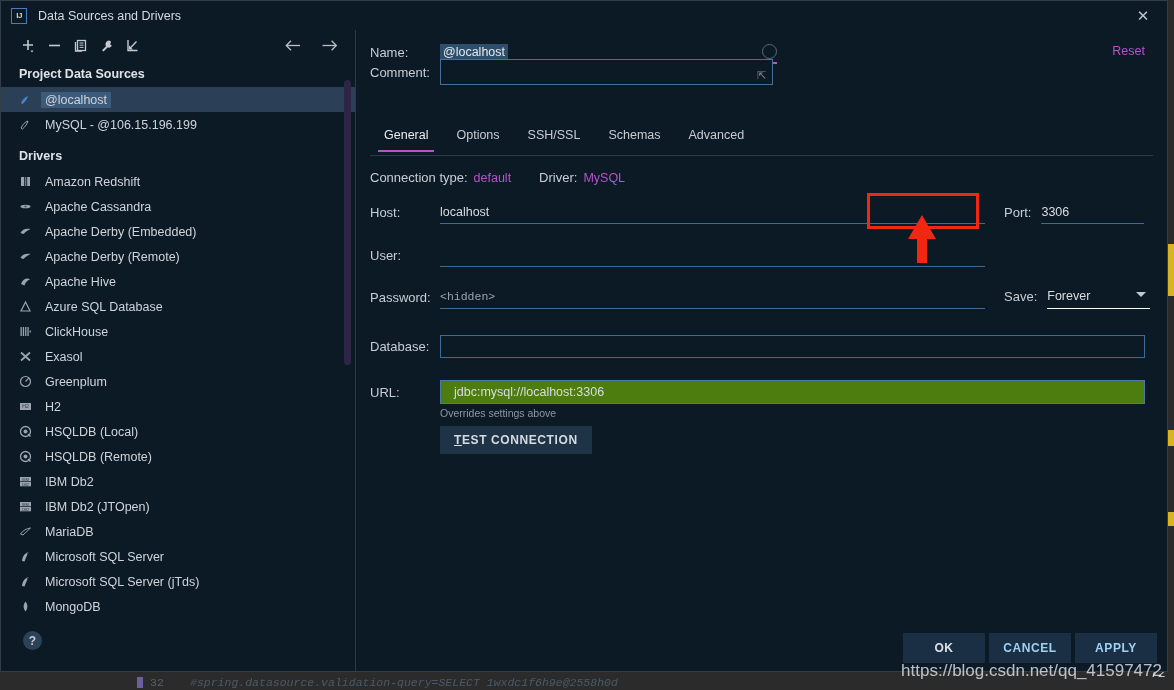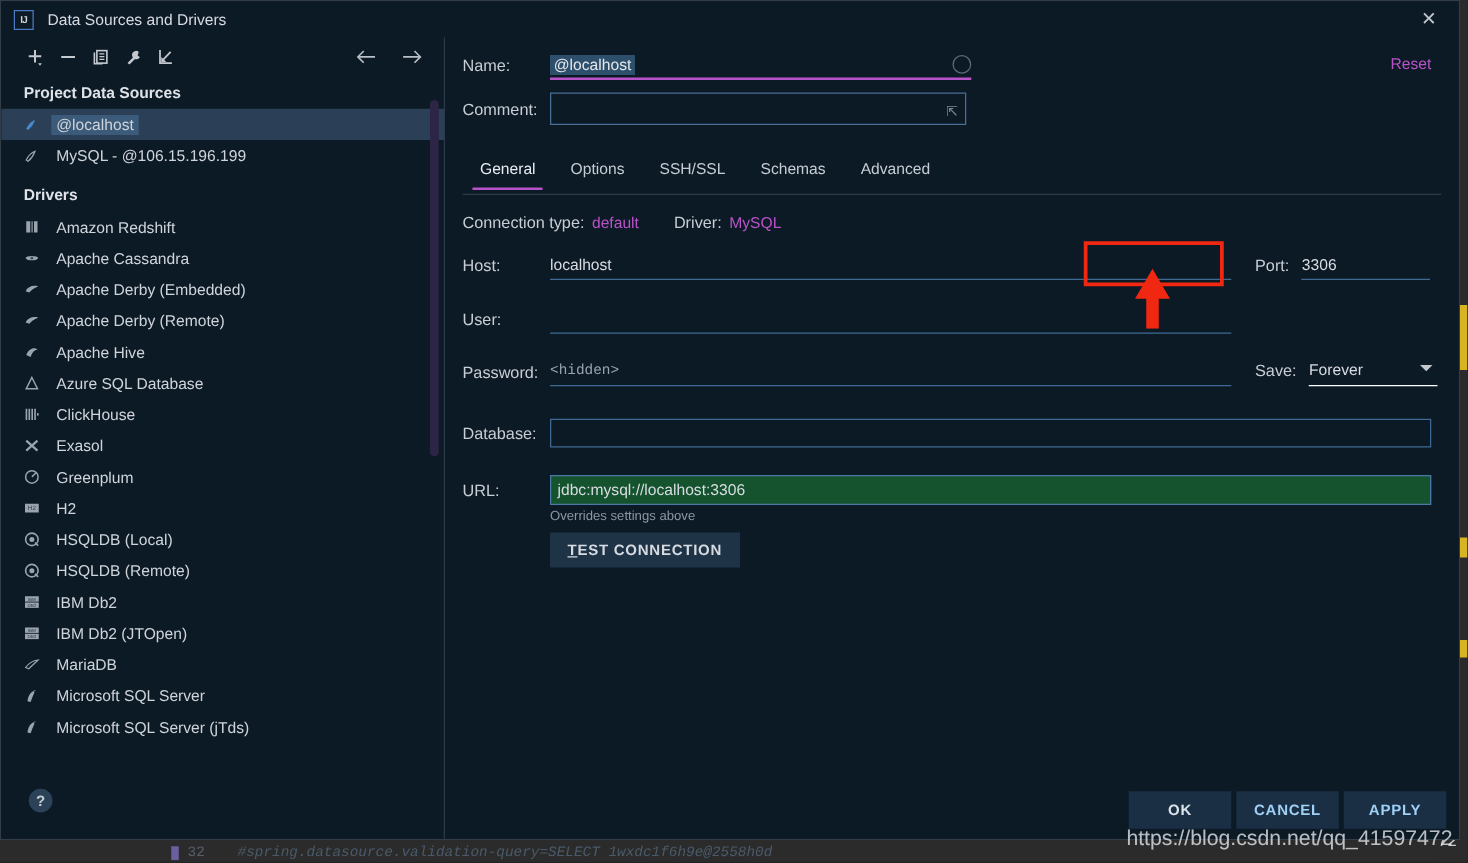--- a/index.html
+++ b/index.html
@@ -181,21 +181,21 @@
     position: absolute; left: 322px; top: 3px;
     width: 15px; height: 15px; border-radius: 50%;
     border: 1px solid #5f6b76; cursor: pointer;
   }
   #reset-link {
     position: absolute; right: 22px; top: 14px;
     font-size: 12.5px; color: #b852c8; cursor: pointer;
   }
 
   
-  #row-comment { left: 14px; top: 44px; }
+  #row-comment { left: 14px; top: 29px; }
   #comment-label { width: 70px; }
   #comment-box {
     position: relative;
     width: 333px; height: 26px;
     border: 1px solid #4a6f96; background: #0c1a26;
     cursor: text;
   }
   #comment-grip {
     position: absolute; right: 5px; bottom: 4px;
     width: 10px; height: 10px; color: #7e8a95; font-size: 11px;
@@ -295,22 +295,22 @@
   #db-box {
     width: 705px; height: 23px;
     border: 1px solid #3f6a94; background: #0c1a26; cursor: text;
   }
 
   
   #row-url { left: 14px; top: 350px; }
   #url-label { width: 70px; }
   #url-box {
     width: 705px; height: 24px;
-    border: 1px solid #4a79a6; background: #14532d;
-    display: flex; align-items: center; padding-left: 5px; cursor: text;
+    border: 1px solid #4a79a6; background: #4d7c0f;
+    display: flex; align-items: center; padding-left: 13px; cursor: text;
   }
   #url-box .val { font-size: 12.5px; color: #d8dce1; }
   #url-hint {
     position: absolute; left: 84px; top: 377px;
     font-size: 10.5px; color: #8d97a1;
   }
 
   #test-conn-btn {
     position: absolute; left: 84px; top: 396px;
     height: 28px; padding: 0 14px;
@@ -616,20 +616,28 @@
             </div>
             <div class="tree-row">
               <span class="ti">
                 <svg width="13" height="13" viewBox="0 0 13 13">
                   <path d="M3 11 C3.5 6 6 3 9.5 2 C8 5 7 7.5 5.5 11.5 Z" fill="#9aa4ae"></path>
                   <circle cx="8.6" cy="3.2" r="0.7" fill="#2b3540"></circle>
                 </svg>
               </span>
               <span class="tl">Microsoft SQL Server (jTds)</span>
             </div>
+            <div class="tree-row">
+              <span class="ti">
+                <svg width="13" height="13" viewBox="0 0 13 13">
+                  <path d="M6.5 1.5 C9 4.5 9 8.5 6.5 11.5 C4 8.5 4 4.5 6.5 1.5 Z" fill="#9aa4ae"></path>
+                </svg>
+              </span>
+              <span class="tl">MongoDB</span>
+            </div>
           </div>
       </div>
 
       <div id="left-scrollbar"></div>
       <div id="left-divider"></div>
 
       <div id="help-row">
         <div id="help-btn">?</div>
       </div>
     </div>

